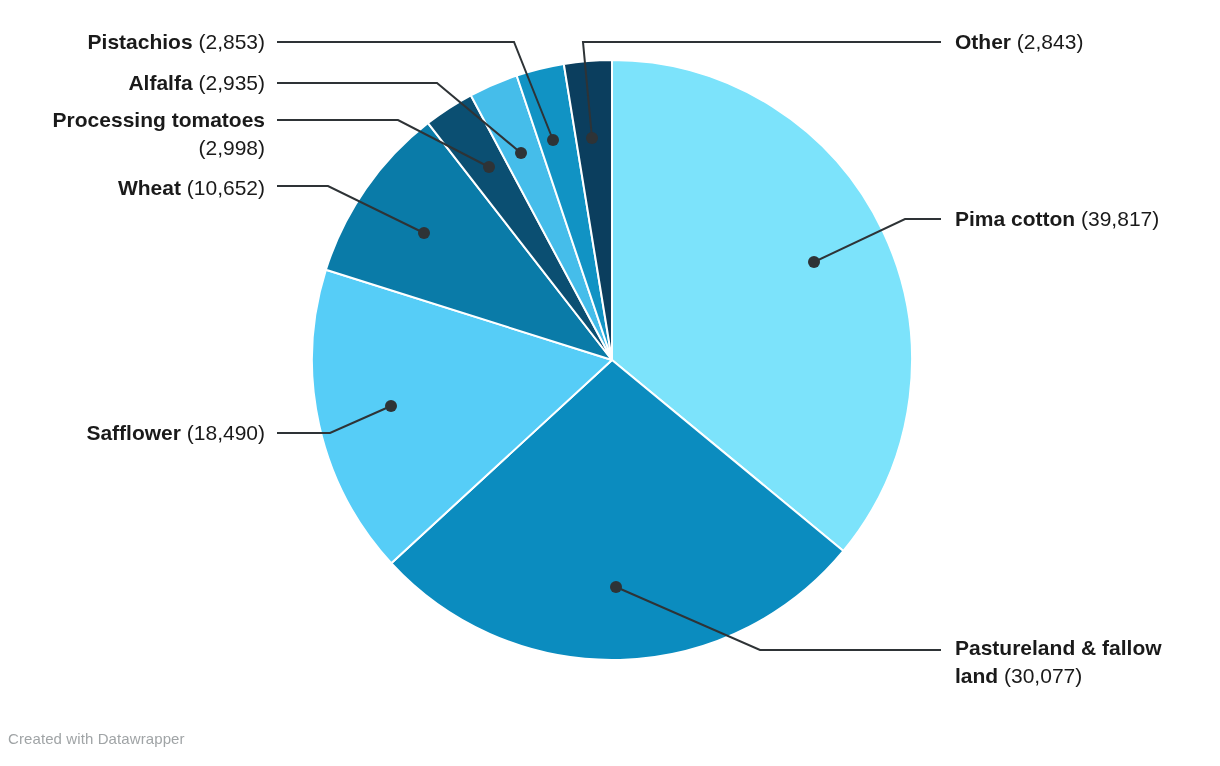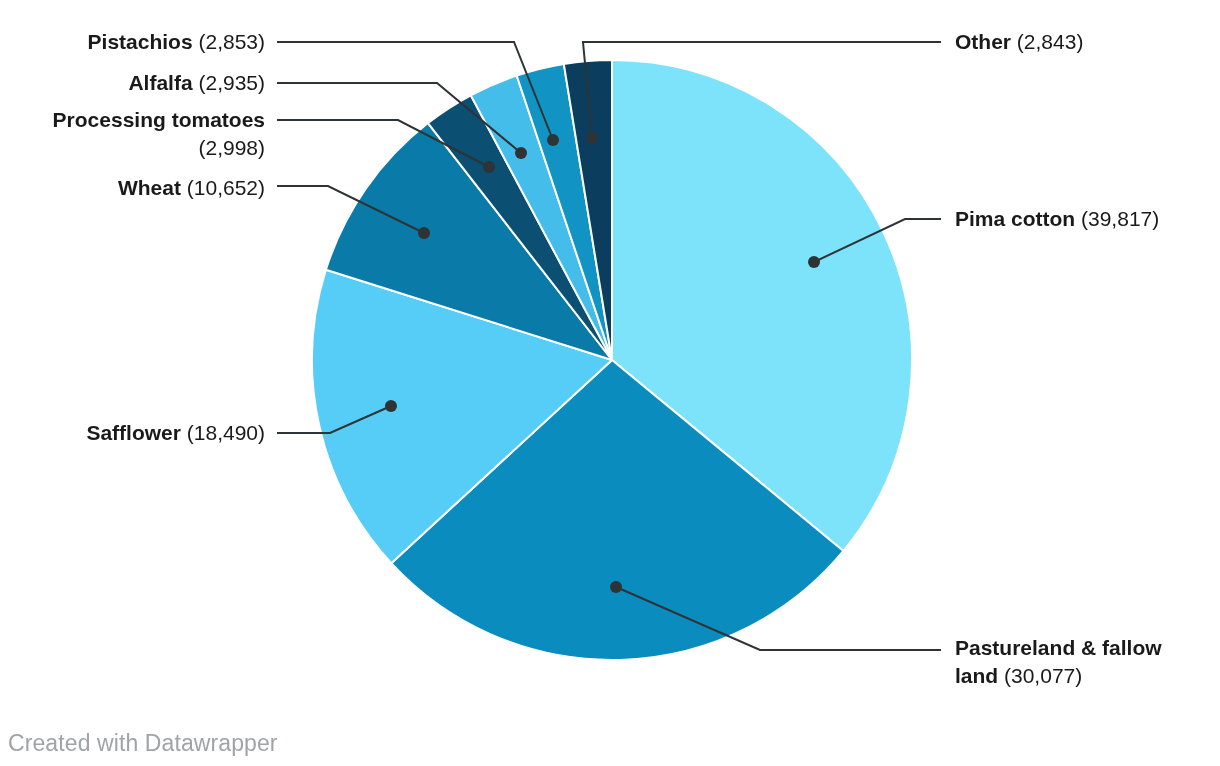--- a/index.html
+++ b/index.html
@@ -49,21 +49,21 @@
     font-weight: bold;
   }
   .slice-label .lbl-value {
     font-weight: normal;
   }
   .credit {
     position: absolute;
     left: 8px;
     top: 730px;
     font-family: "Liberation Sans", sans-serif;
-    font-size: 23px;
+    font-size: 15px;
     color: #a0a4a6;
     letter-spacing: 0.1px;
     white-space: nowrap;
   }
 </style>
 </head>
 <body>
 
 <div id="chart-root">
   <svg class="chart-svg" viewBox="0 0 1220 766">

